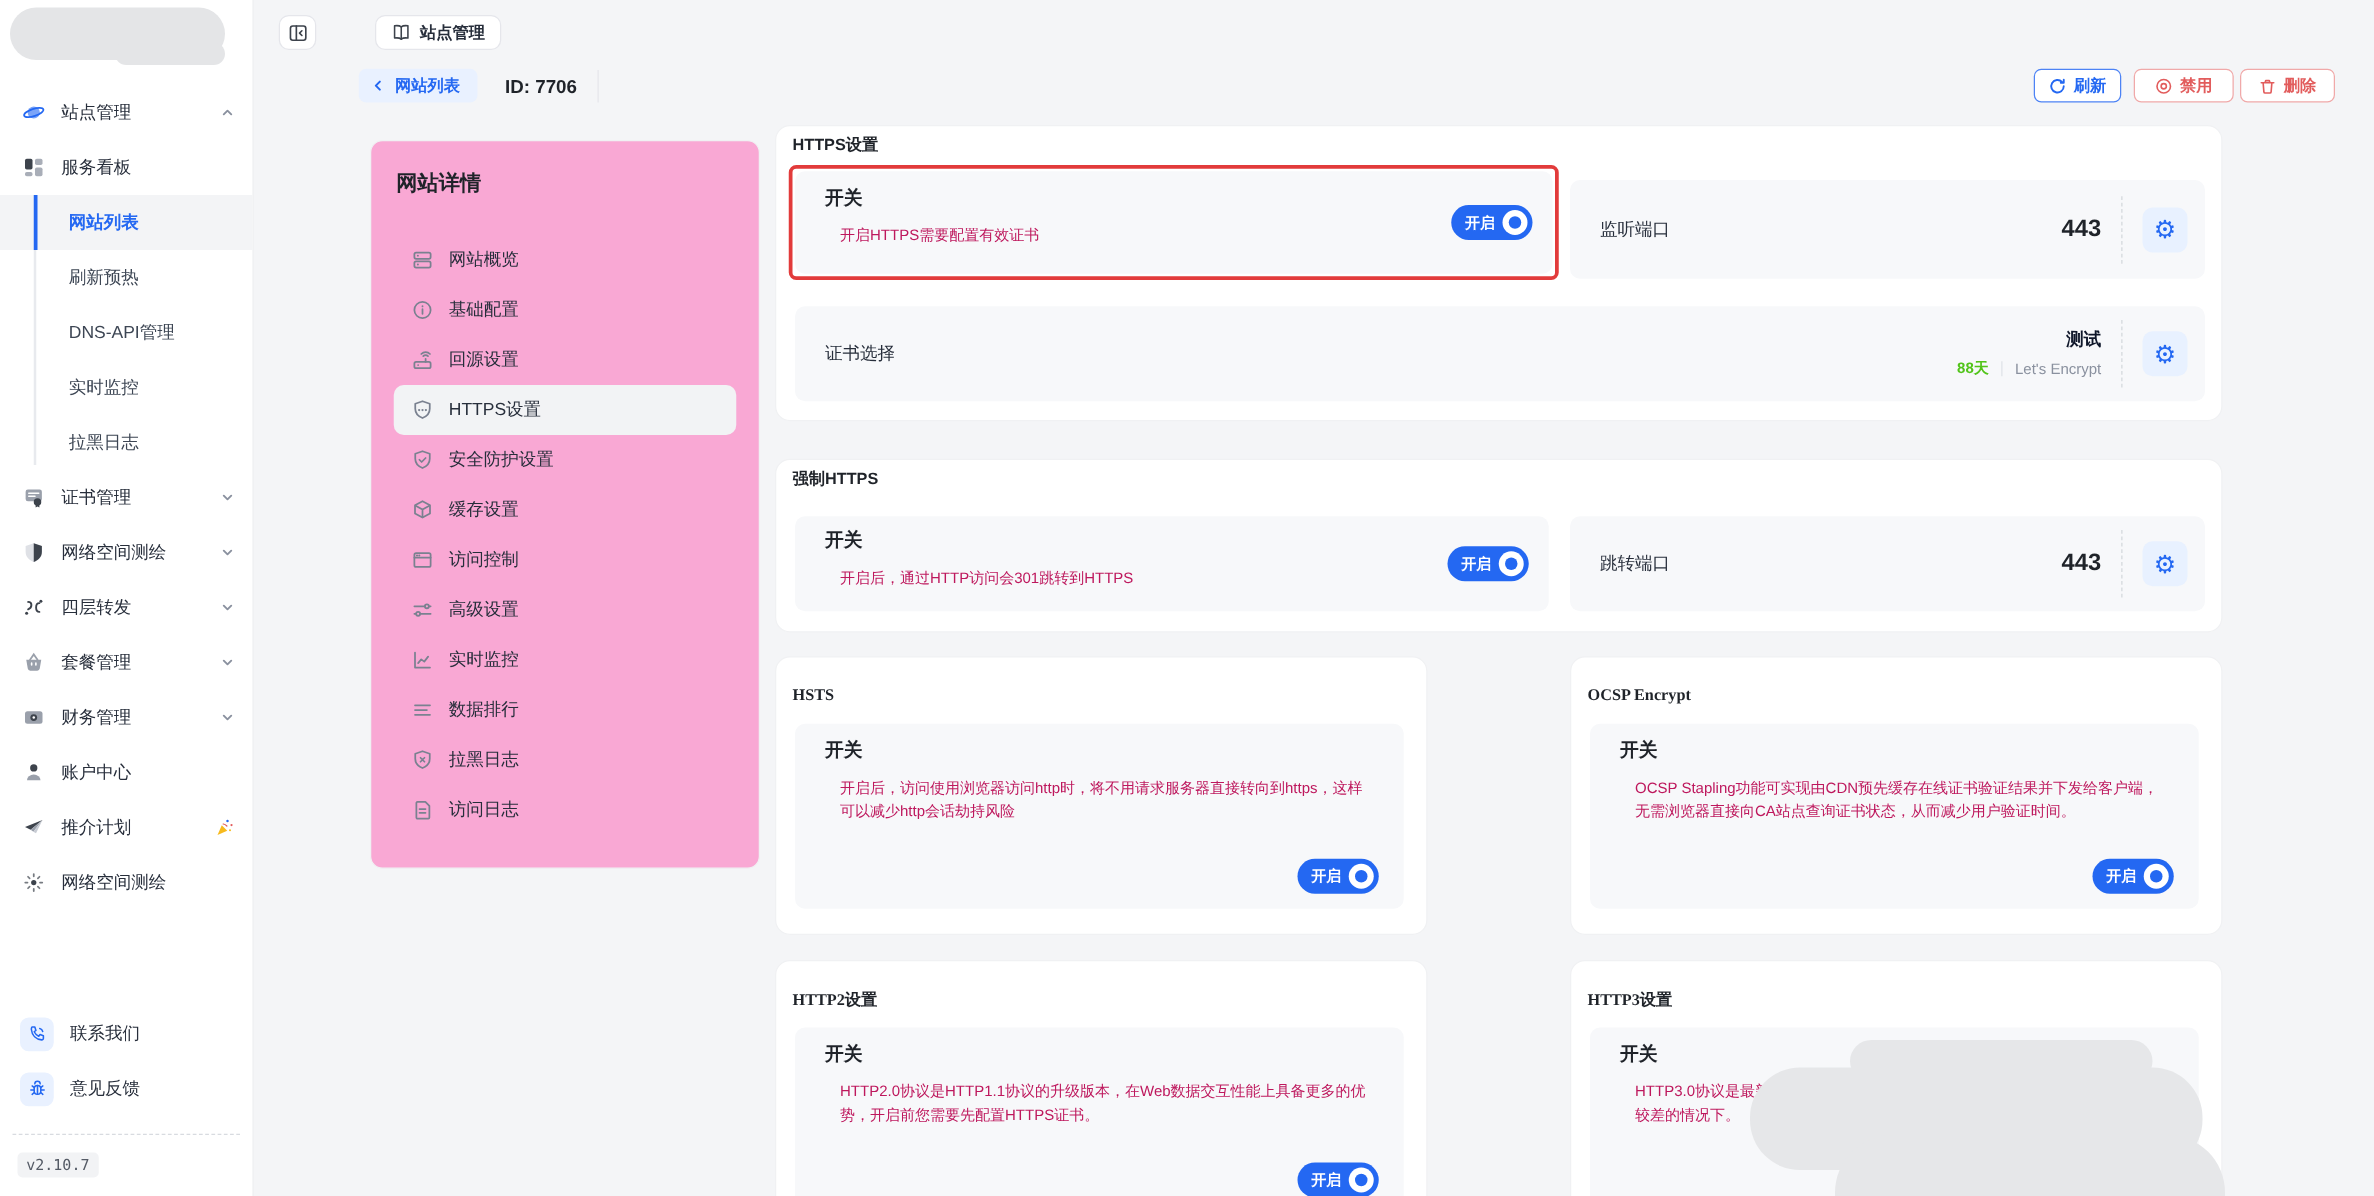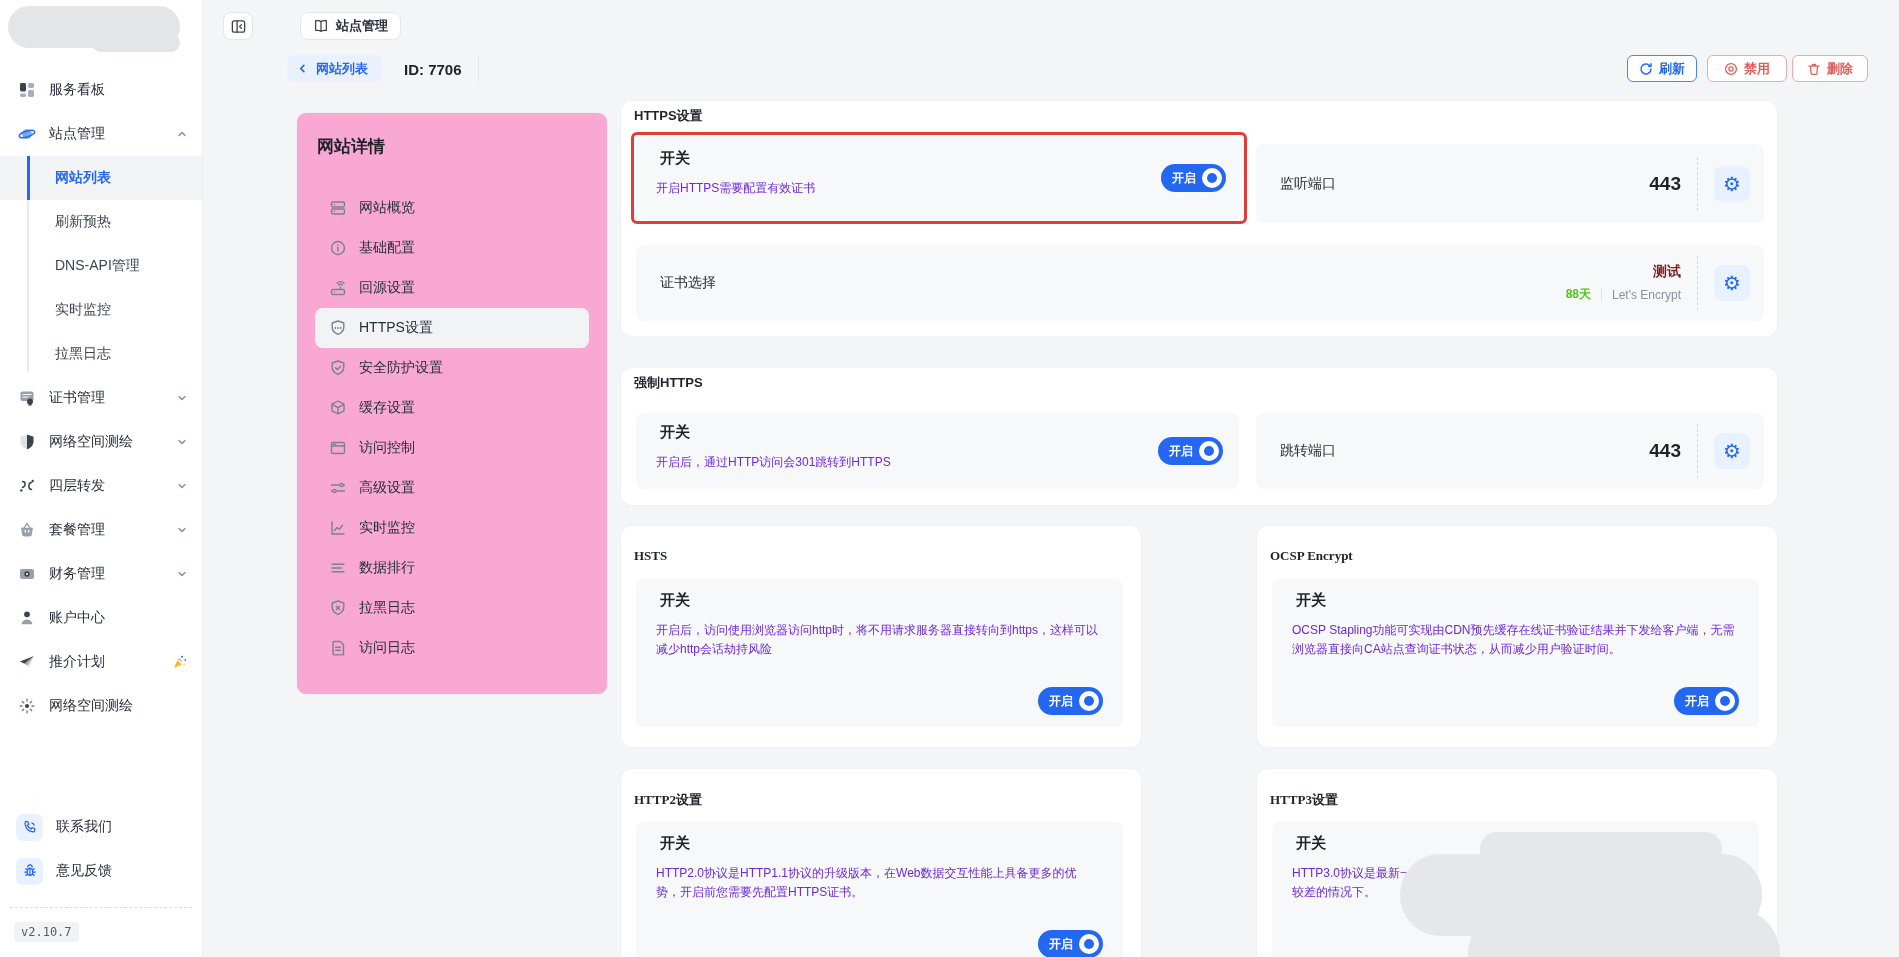--- a/index.html
+++ b/index.html
@@ -50,35 +50,35 @@
   .dmenu-item.active { background:#f2f3f5; }
   .dmenu-icon { width:18px; height:18px; display:flex; flex:none; }
   .dmenu-icon svg { width:18px; height:18px; }
 
   
   .card { position:absolute; background:#fff; border:1px solid #f0f1f3; border-radius:12px; }
   .sec-title { position:absolute; left:13px; top:6px; font-size:13px; font-weight:700; color:#1f2329; }
   .half .sec-title { top:22px;font-family:Liberation Serif, serif; }
   .gcard { background:#f7f8fa; border-radius:8px; position:absolute; }
   .g-title { position:absolute; left:24px; top:12px; font-size:15px; font-weight:600; color:#1f2329; }
-  .g-desc { position:absolute; left:20px; top:42px; right:24px; font-size:12px; line-height:19px; color:#6d28d9; }
+  .g-desc { position:absolute; left:36px; top:42px; right:24px; font-size:12px; line-height:19px; color:#be185d; }
   .toggle { position:absolute; display:inline-flex; align-items:center; gap:6px; background:#2468f2; border-radius:15px; height:28px; padding:0 4px 0 11px; color:#fff; font-size:12px; font-weight:700; cursor:pointer; }
   .t-knob { width:20px; height:20px; border-radius:50%; background:#fff; position:relative; }
   .t-knob::after { content:""; position:absolute; inset:5px; border-radius:50%; background:#2468f2; }
   .toggle-mid { right:16px; top:50%; transform:translateY(-50%); }
   .toggle-br { right:20px; bottom:12px; }
   .red-wrap { position:absolute; left:10px; top:31px; width:616px; height:92px; border:3px solid #e23b3b; border-radius:6px; }
   .red-wrap .gcard { inset:2px; }
   .port-row { display:flex; align-items:center; padding:0 14px 0 24px; }
   .port-label { font-size:14px; color:#272e3b; }
   .port-value { margin-left:auto; font-size:19px; font-weight:700; color:#1f2329; }
   .vsep { border-left:1px dashed #d4d7dc; height:54px; margin:0 16px; }
   .gear-btn { width:36px; height:36px; border-radius:8px; background:#e8f1ff; color:#2468f2; display:flex; align-items:center; justify-content:center; font-size:20px; flex:none; cursor:pointer; }
   .cert-info { margin-left:auto; display:flex; flex-direction:column; align-items:flex-end; gap:5px; }
-  .cert-name { font-size:14px; font-weight:600; color:#7f1d1d; }
+  .cert-name { font-size:14px; font-weight:600; color:#0f172a; }
   .cert-sub { display:flex; align-items:center; gap:10px; font-size:12px; }
   .cert-days { color:#52c41a; font-weight:700; }
   .cert-minisep { border-left:1px solid #dfe2e7; height:12px; }
   .cert-issuer { color:#8a919f; }
 
   .blob { position:absolute; background:#e6e7e9; z-index:6; }
   .scrib1 { left:1480px; top:832px; width:242px; height:34px; border-radius:17px; }
   .scrib2 { left:1400px; top:854px; width:362px; height:82px; border-radius:40px; }
   .scrib3 { left:1468px; top:908px; width:312px; height:100px; border-radius:46px; }
 </style>
@@ -86,42 +86,42 @@
 <body>
 
 <div id="app">
 
   <div id="sidebar">
     <div class="logo-blob"></div>
     <div class="logo-blob2"></div>
     <div class="snav">
         <div class="snav-item">
           <span class="snav-icon">
+            <svg viewBox="0 0 20 20">
+              <circle cx="10" cy="10" r="5.4" fill="#7ba4f8"></circle>
+              <ellipse cx="10" cy="10" rx="9" ry="3.2" fill="none" stroke="#2468f2" stroke-width="1.5" transform="rotate(-18 10 10)"></ellipse>
+            </svg>
+          </span>
+          <span class="snav-label">站点管理</span>
+          <span class="snav-chev">
+            <svg viewBox="0 0 12 12" fill="none" stroke="#8a919f" stroke-width="1.5" stroke-linecap="round" stroke-linejoin="round">
+              <path d="M3 7.5l3-3 3 3"></path>
+            </svg>
+          </span>
+        </div>
+        <div class="snav-item">
+          <span class="snav-icon">
             <svg viewBox="0 0 18 18">
               <rect x="2" y="2" width="6" height="8.5" rx="1.4" fill="#3d434c"></rect>
               <rect x="10" y="2" width="6" height="5" rx="1.4" fill="#a9aeb8"></rect>
               <rect x="2" y="12.5" width="6" height="3.5" rx="1.4" fill="#a9aeb8"></rect>
               <rect x="10" y="9" width="6" height="7" rx="1.4" fill="#a9aeb8"></rect>
             </svg>
           </span>
           <span class="snav-label">服务看板</span>
-        </div>
-        <div class="snav-item">
-          <span class="snav-icon">
-            <svg viewBox="0 0 20 20">
-              <circle cx="10" cy="10" r="5.4" fill="#7ba4f8"></circle>
-              <ellipse cx="10" cy="10" rx="9" ry="3.2" fill="none" stroke="#2468f2" stroke-width="1.5" transform="rotate(-18 10 10)"></ellipse>
-            </svg>
-          </span>
-          <span class="snav-label">站点管理</span>
-          <span class="snav-chev">
-            <svg viewBox="0 0 12 12" fill="none" stroke="#8a919f" stroke-width="1.5" stroke-linecap="round" stroke-linejoin="round">
-              <path d="M3 7.5l3-3 3 3"></path>
-            </svg>
-          </span>
         </div>
         <div class="snav-sub">
           <div class="snav-subitem active">
             <span>网站列表</span>
           </div>
           <div class="snav-subitem">
             <span>刷新预热</span>
           </div>
           <div class="snav-subitem">
             <span>DNS-API管理</span>

